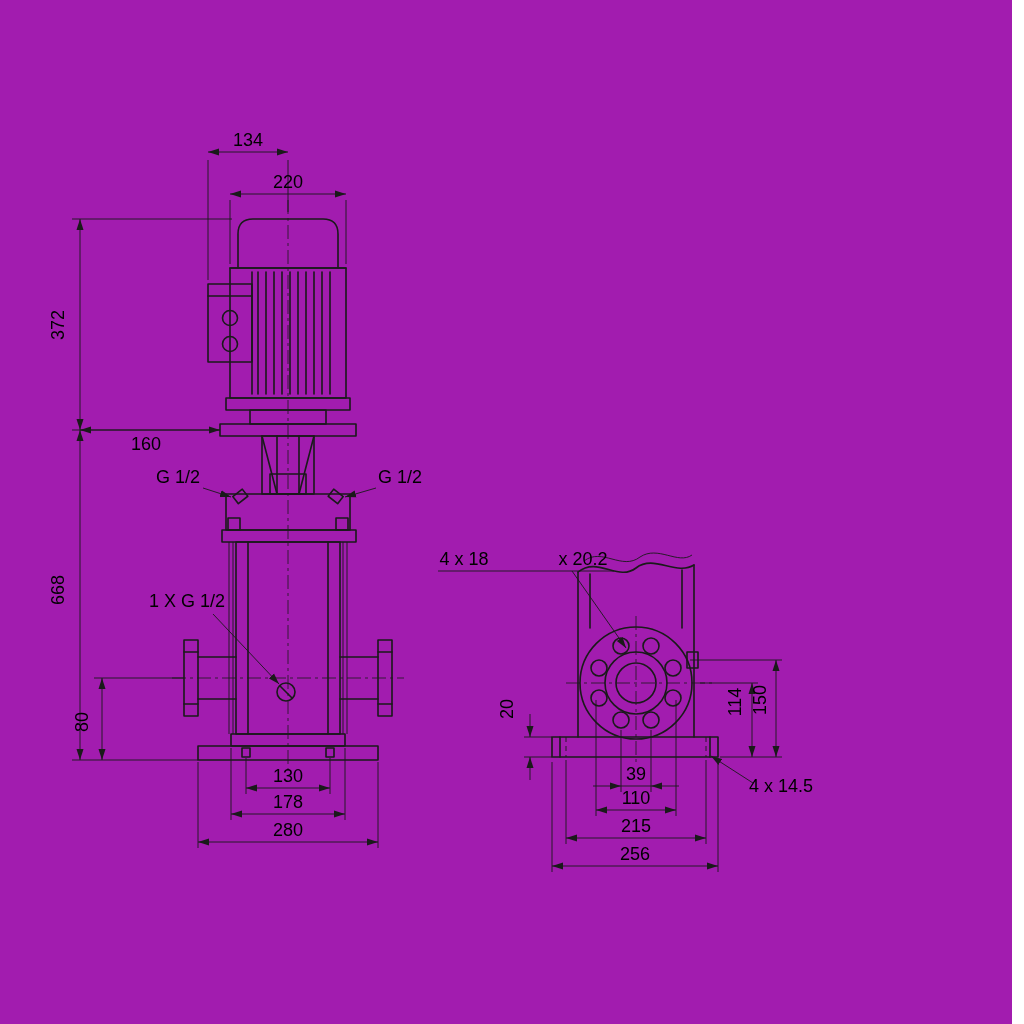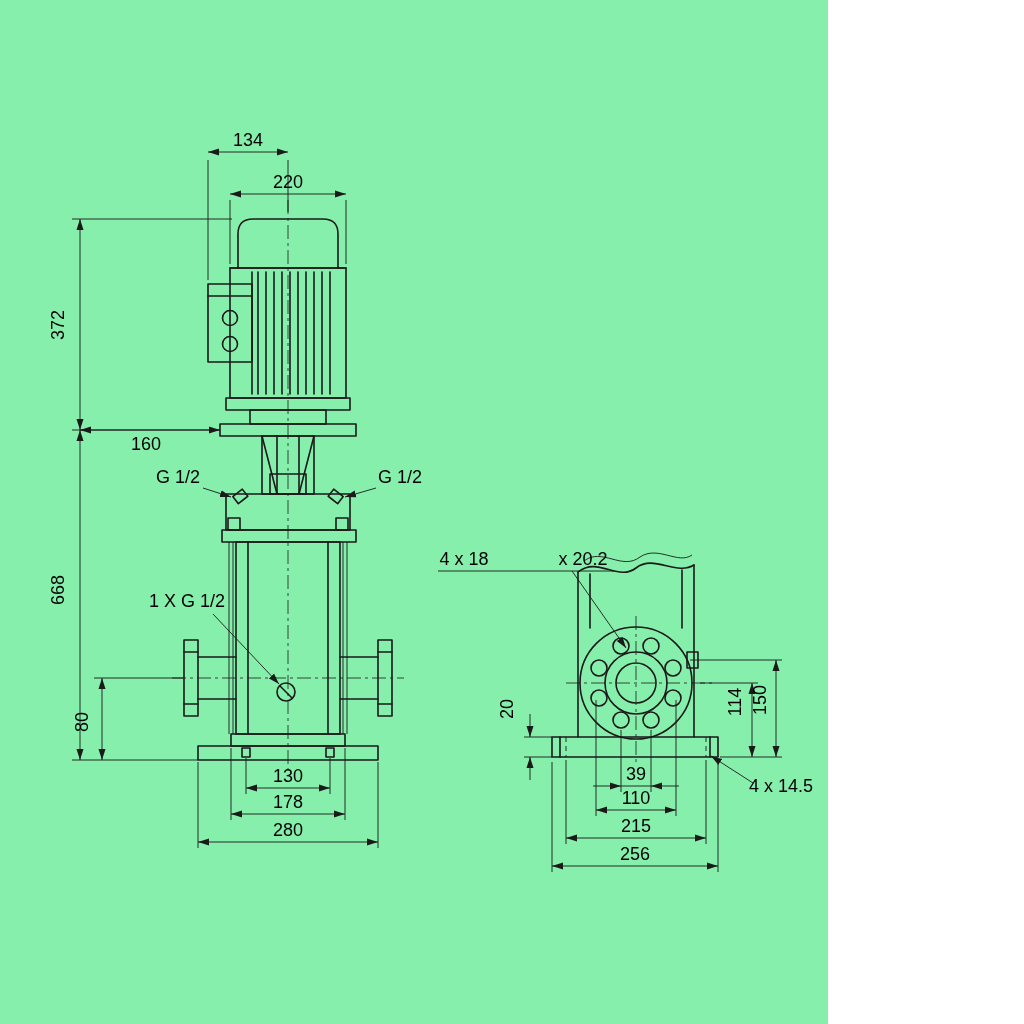--- a/index.html
+++ b/index.html
@@ -1,16 +1,16 @@
 <!DOCTYPE html>
 <html><head>
 <meta charset="utf-8">
 <style>
   html,body{margin:0;padding:0;background:#ffffff;}
-  .page{width:828px;height:1024px;position:relative;background:#86efac;font-family:"Liberation Sans",sans-serif;}
+  .page{width:1012px;height:1024px;position:relative;background:#a21caf;font-family:"Liberation Sans",sans-serif;}
   svg{position:absolute;top:0;left:0;}
   .obj{stroke:#1a1a1a;stroke-width:1.6;fill:none;stroke-linecap:round;stroke-linejoin:round;}
   .thin{stroke:#1a1a1a;stroke-width:0.9;fill:none;}
   .cl{stroke:#1a1a1a;stroke-width:0.8;fill:none;stroke-dasharray:14 4 3 4;}
   .hid{stroke:#1a1a1a;stroke-width:0.9;fill:none;stroke-dasharray:5 4;}
   .dimtext{font-family:"Liberation Sans",sans-serif;font-size:18px;fill:#000;}
 </style>
 </head>
 <body>
 

